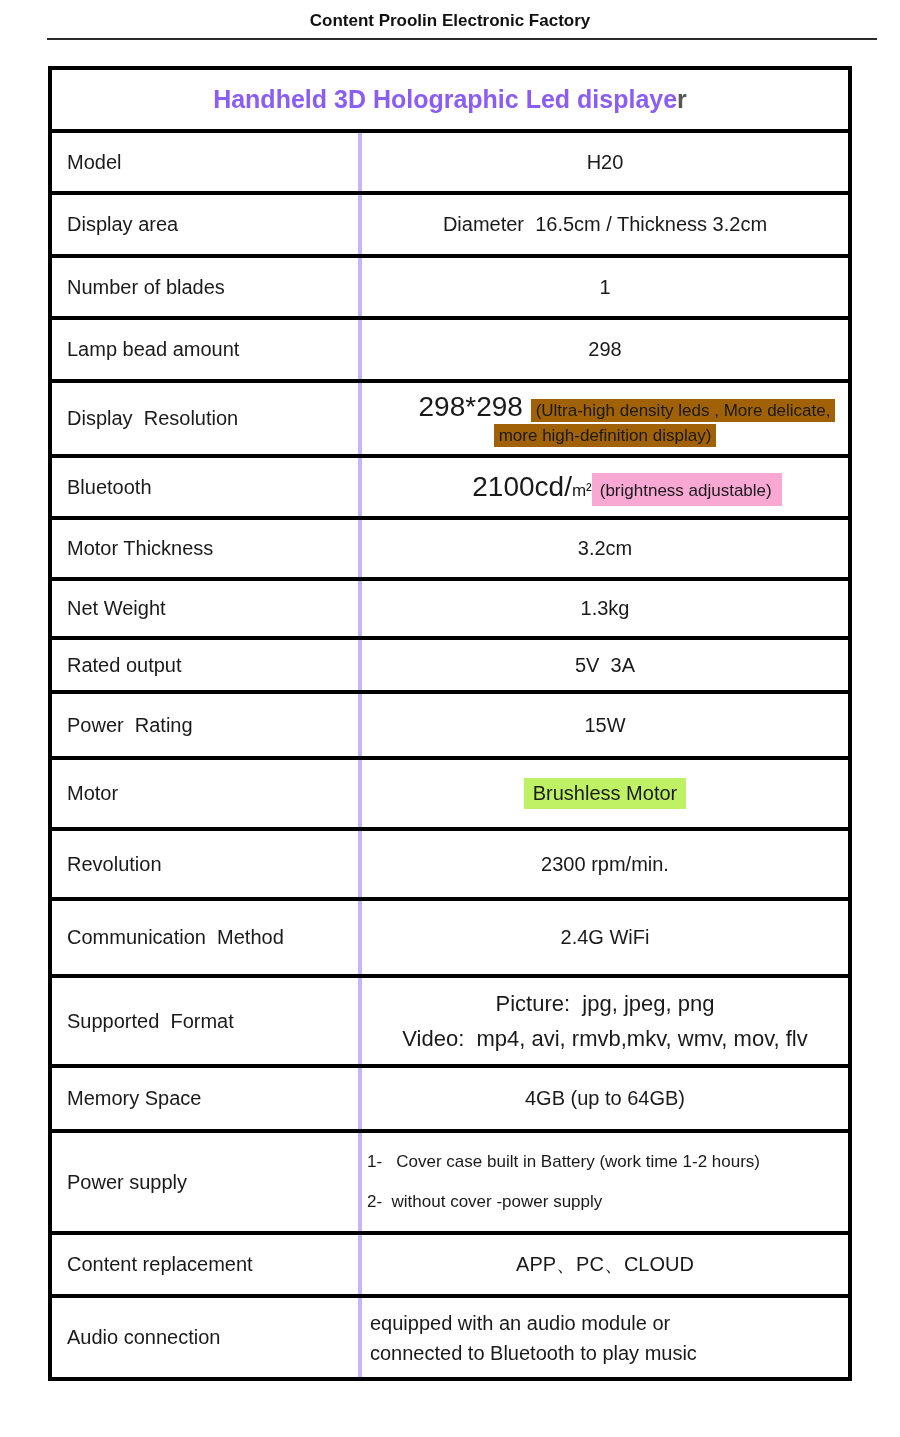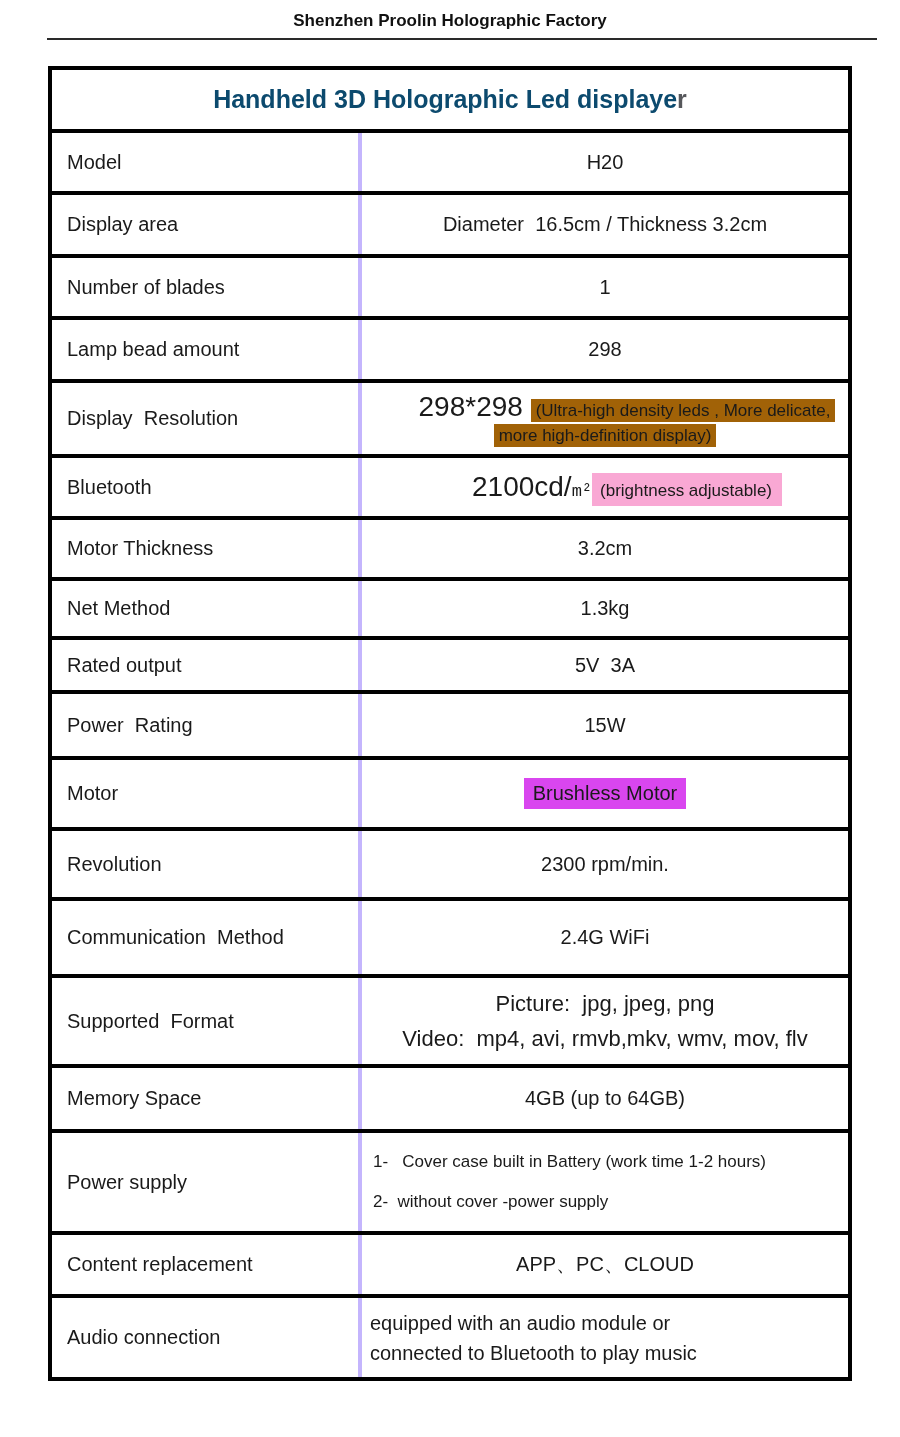--- a/index.html
+++ b/index.html
@@ -31,64 +31,64 @@
   .row{
     display:flex;
     border-top:4px solid #000000;
     align-items:stretch;
   }
   .row.first{border-top:none;}
   .title-row{
     display:flex;align-items:center;justify-content:center;
     font-size:25px;font-weight:bold;
   }
-  .title-main{color:#0c4a6e;}
+  .title-main{color:#8b5cf6;}
   .title-suffix{color:#56575b;}
   .cell-label{
     width:291px;flex:none;
     padding-left:15px;
     border-right:4px solid #c4b5fd;
     display:flex;align-items:center;
     font-size:20px;
     white-space:pre-wrap;
   }
   .cell-value{
     flex:1;
     display:flex;align-items:center;justify-content:center;
     font-size:20px;
     text-align:left;
     white-space:pre-wrap;
     flex-direction:column;
   }
   .line{display:block;}
   .big{font-size:28px;margin-left:44px;}
-  .unit{font-family:Liberation Mono, monospace;font-size:17px;}
+  .unit{font-family:Liberation Sans, sans-serif;font-size:17px;}
   .note{font-size:17px;}
   .hl{background:#a16207;padding:2px 5px;}
   .hl-tall{background:#f9a8d4;padding:8px 10px 6px 8px;}
-  .hl-val{background:#d946ef;padding:4px 9px;}
+  .hl-val{background:#bef264;padding:4px 9px;}
   .fmt-line{font-size:22px;line-height:1.6;}
   .value-left-list{
     align-items:flex-start;justify-content:space-evenly;
     text-align:left;font-size:17px;
-    padding-left:11px;box-sizing:border-box;
+    padding-left:5px;box-sizing:border-box;
     white-space:pre;
   }
   .value-left-text{
     align-items:flex-start;
     text-align:left;font-size:20px;line-height:1.5;
     padding-left:8px;box-sizing:border-box;
   }
 </style>
 </head>
 <body>
 
 <div class="page">
 
-  <div class="company-name">Shenzhen Proolin Holographic Factory</div>
+  <div class="company-name">Content Proolin Electronic Factory</div>
   <div class="header-rule"></div>
 
   <div class="spec-table">
 
     <div class="row first title-row" style="height:59px">
       <span class="title-main">Handheld 3D Holographic Led displaye</span>
         <span class="title-suffix">r</span>
     </div>
 
     <div class="row" style="height:58px">
@@ -125,21 +125,21 @@
         <span class="line"><span class="big">2100cd/</span><span class="unit">m²</span><span class="note hl-tall">(brightness adjustable)</span></span>
       </div>
     </div>
 
     <div class="row" style="height:57px">
       <div class="cell-label">Motor Thickness</div>
       <div class="cell-value">3.2cm</div>
     </div>
 
     <div class="row" style="height:55px">
-      <div class="cell-label">Net Method</div>
+      <div class="cell-label">Net Weight</div>
       <div class="cell-value">1.3kg</div>
     </div>
 
     <div class="row" style="height:50px">
       <div class="cell-label">Rated output</div>
       <div class="cell-value">5V  3A</div>
     </div>
 
     <div class="row" style="height:62px">
       <div class="cell-label">Power  Rating</div>

